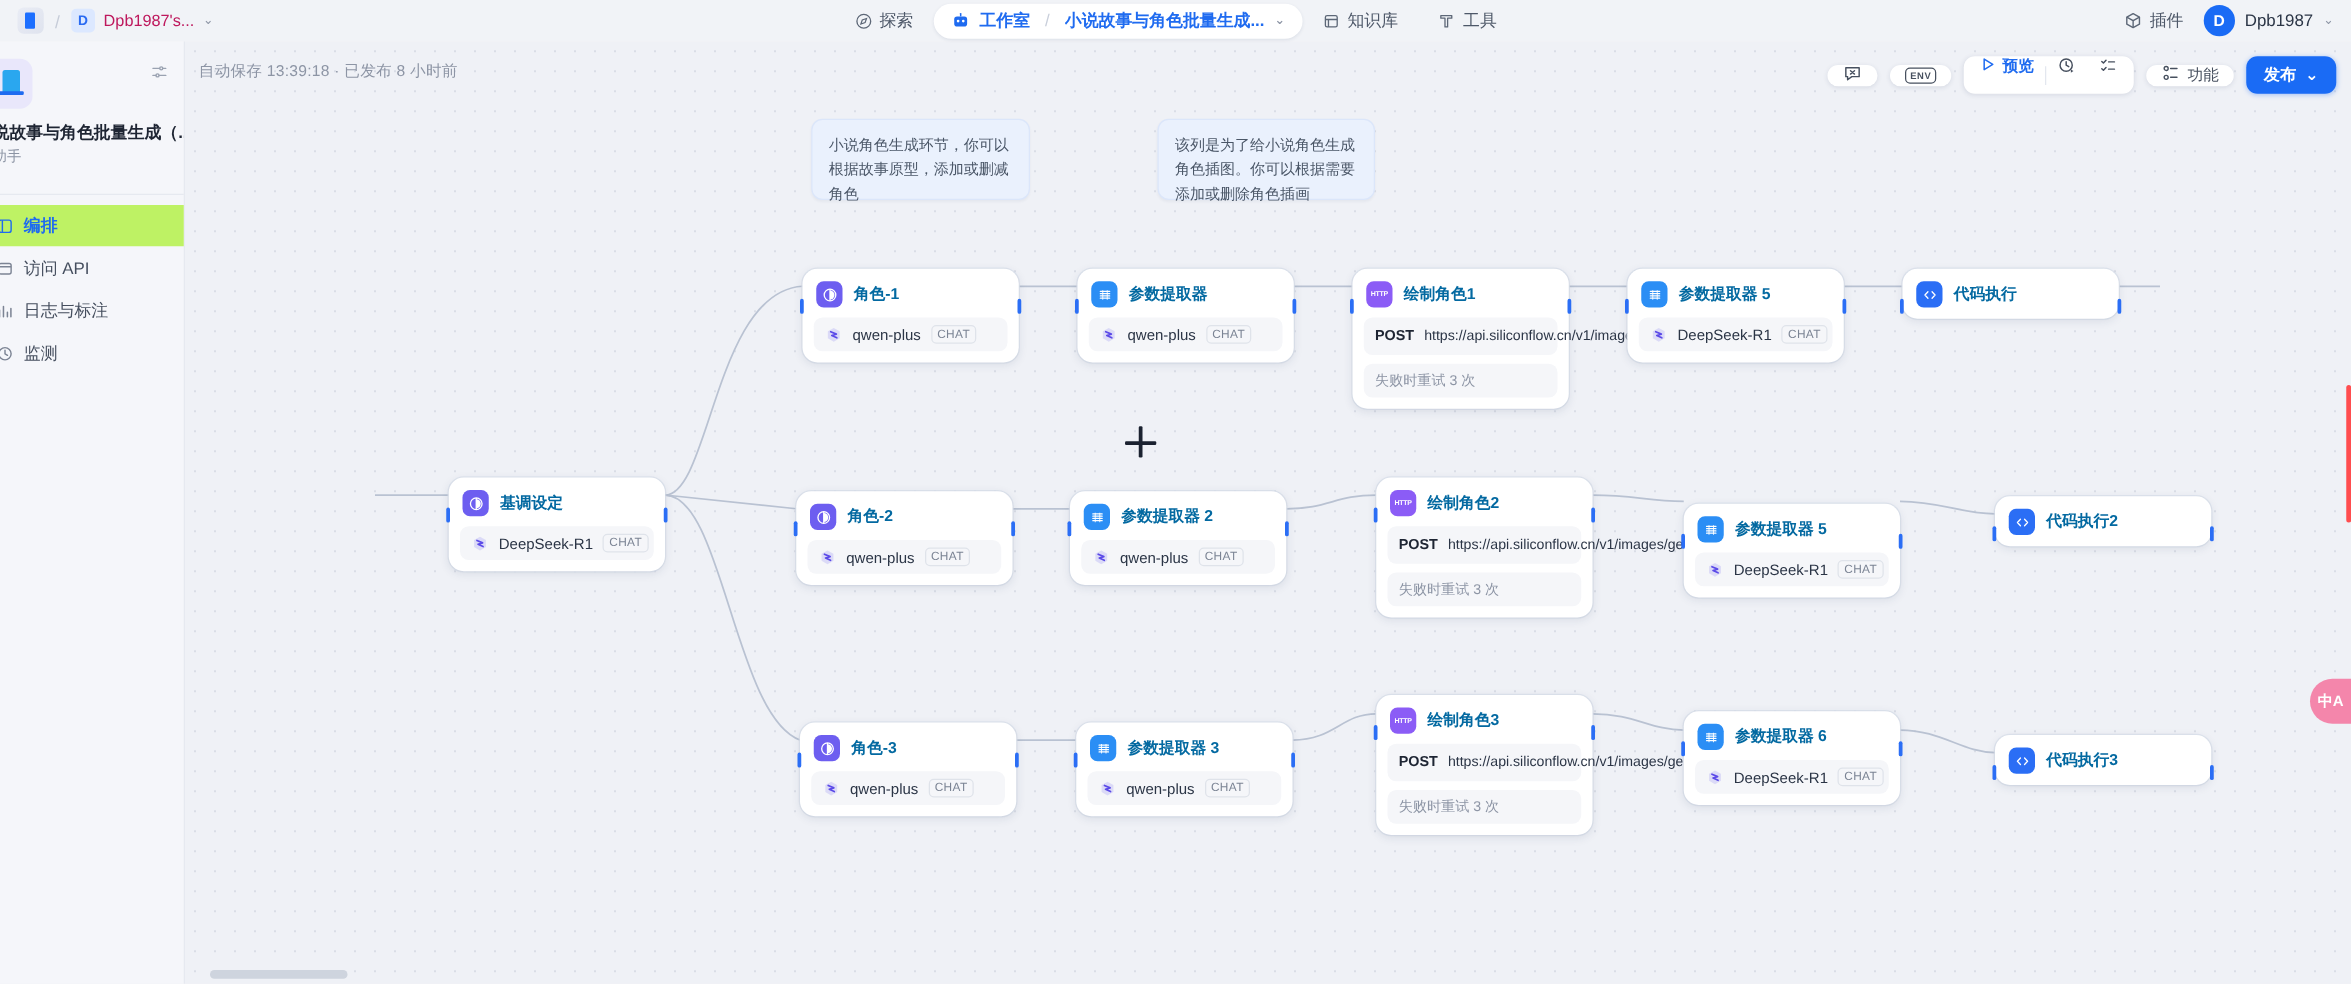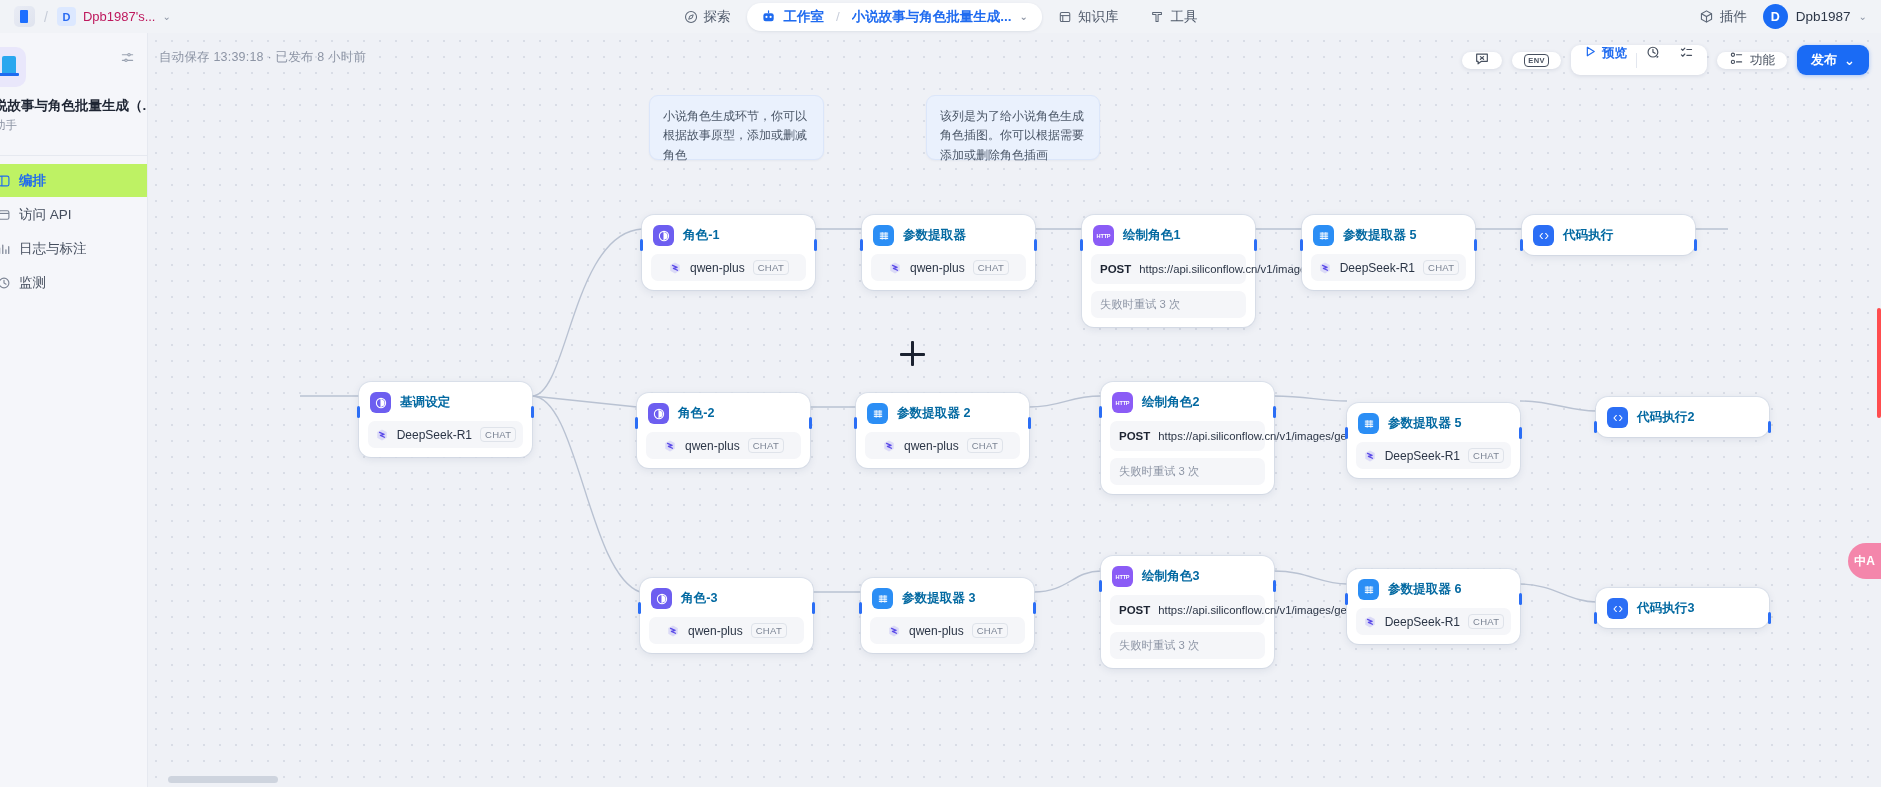--- a/index.html
+++ b/index.html
@@ -163,21 +163,21 @@
     color:#fff; font-size:10px; font-weight:700;
   }
   .ic-llm   { background:#6d5ef0; }
   .ic-param { background:#2b8ef5; }
   .ic-http  { background:#8b5cf6; font-size:6px; letter-spacing:-.2px;}
   .ic-code  { background:#2b6ef5; font-size:10px; }
   .node-title { font-size:12.6px; font-weight:700; color:#0369a1; white-space:nowrap; }
   .node-model {
     margin-top:8px; background:#f5f6f9; border-radius:7px;
     display:flex; align-items:center; gap:8px; padding:6px 9px;
-    font-size:12px; color:#2b3546; white-space:nowrap;justify-content:center;
+    font-size:12px; color:#2b3546; white-space:nowrap;
   }
   .mico { width:14px;height:14px;flex:0 0 auto; }
   .chat-tag {
     border:1px solid #dfe3ea; border-radius:4px; color:#7b8494;
     font-size:9.5px; padding:1px 4px; letter-spacing:.3px;
   }
   .node-http {
     margin-top:8px; background:#f5f6f9; border-radius:7px;
     display:flex; align-items:flex-start; gap:8px; padding:7px 9px;
     font-size:11.3px; color:#2b3546; line-height:1.42;

